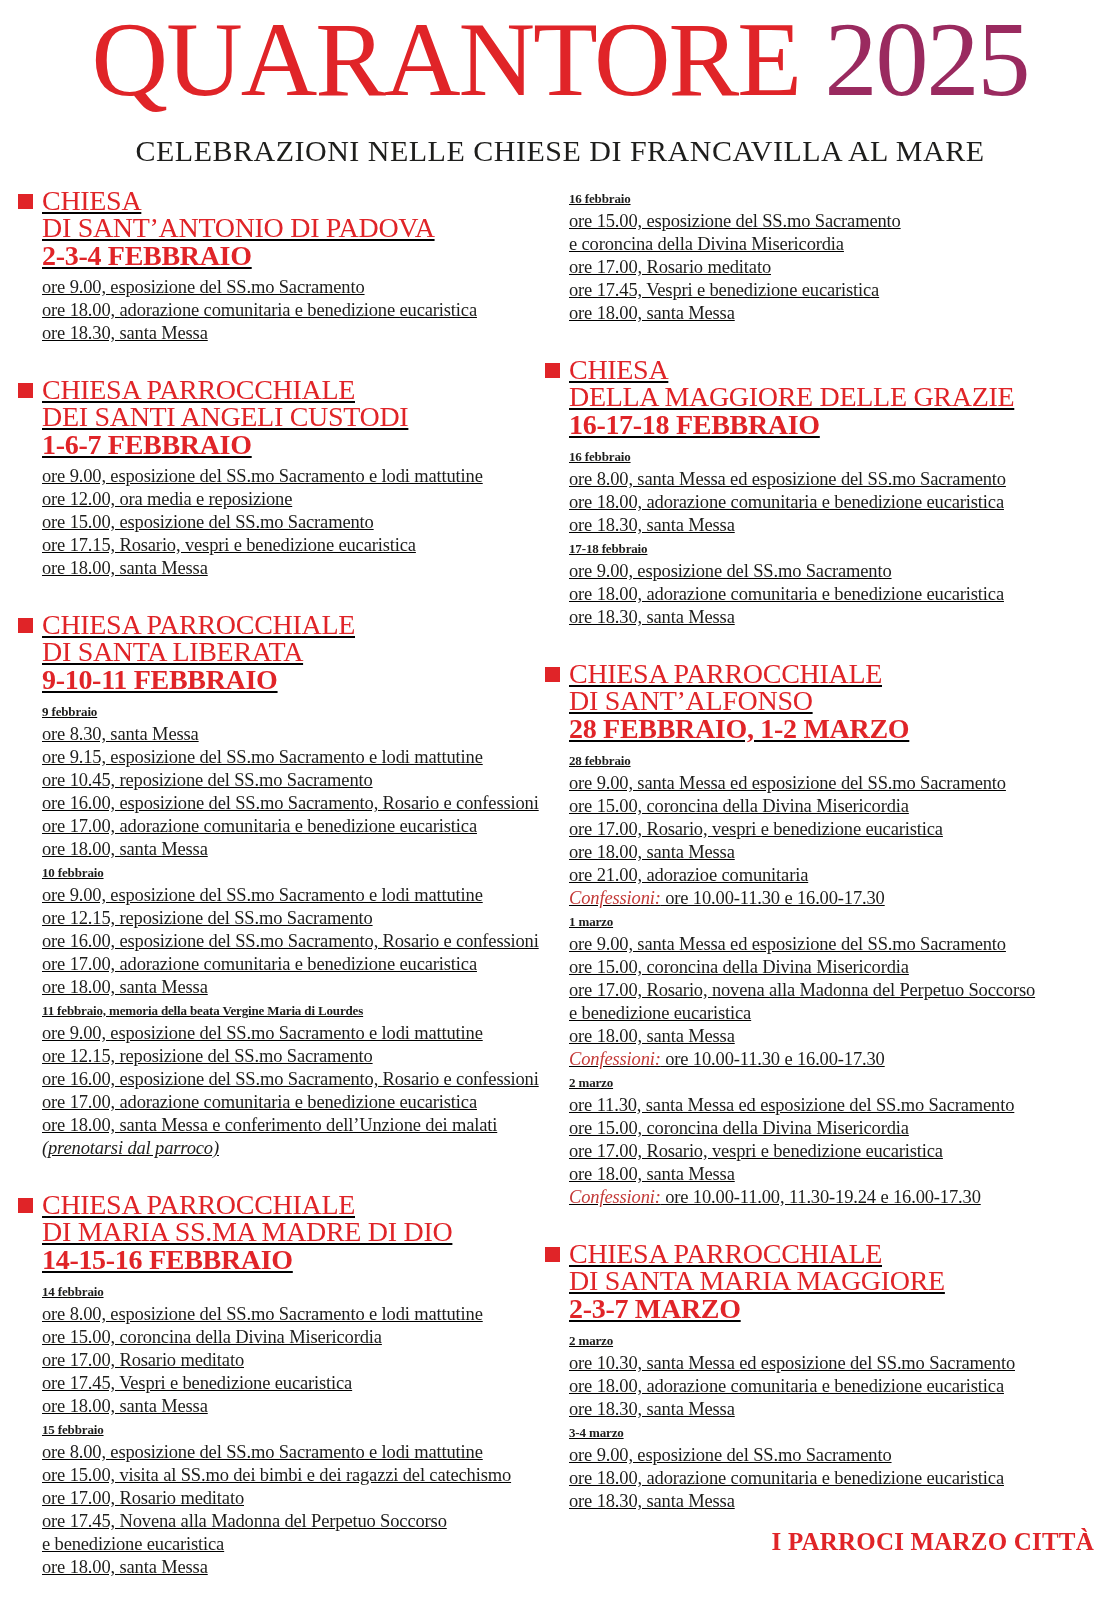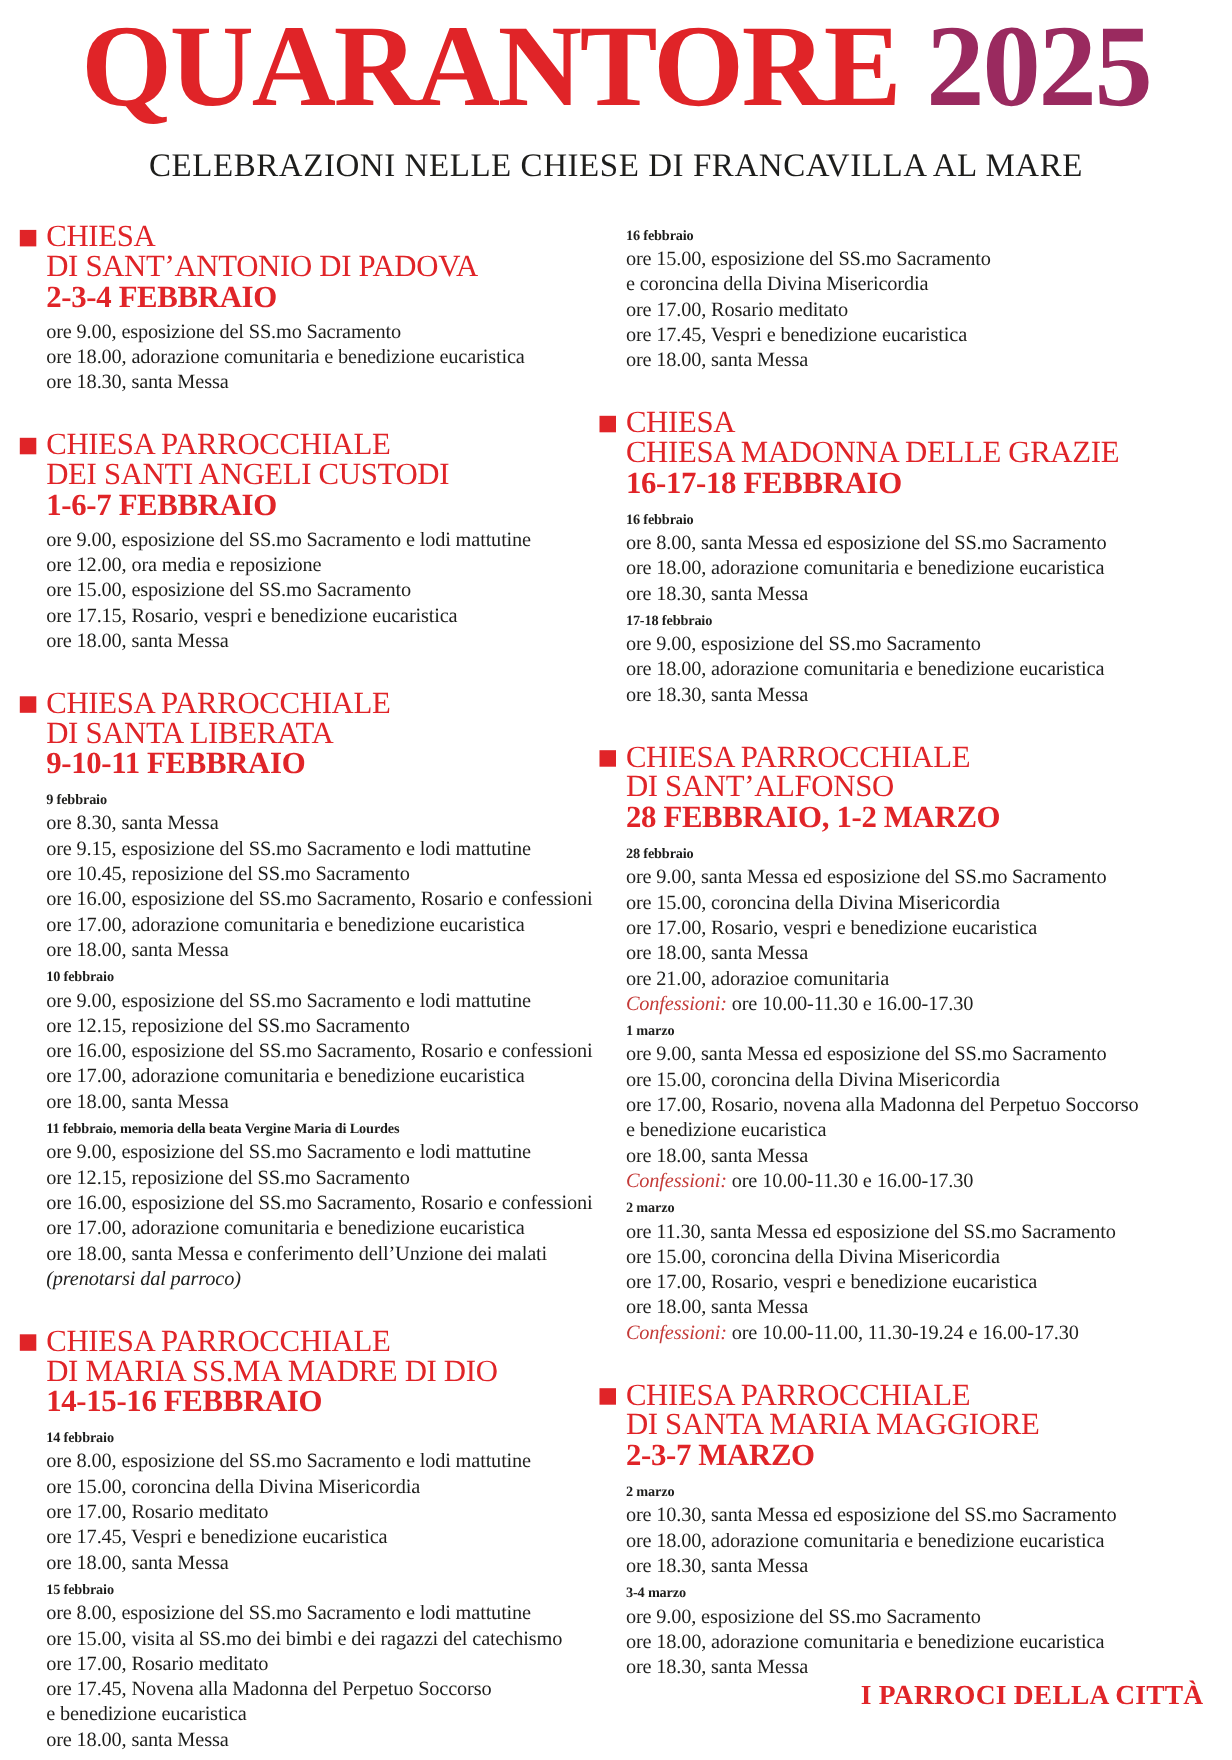--- a/index.html
+++ b/index.html
@@ -6,33 +6,34 @@
   .poster{
     position:relative;
     width:1120px;height:1600px;
     background:#ffffff;
     font-family:"Liberation Serif", serif;
     overflow:hidden;
   }
   .header{position:absolute;top:0;left:0;right:0;text-align:center;}
   .title{
     margin:6px 0 0 0;
-    font-size:106px;line-height:1.02;font-weight:bold;
+    font-size:106px;line-height:1.02;font-weight:normal;
     letter-spacing:-2px;white-space:nowrap;
   }
   .t-main{color:#E02428;}
   .t-year{color:#9A2A5F;}
   .subtitle{
     margin-top:20px;
     font-size:30px;line-height:1.1;color:#1E1E1C;
     letter-spacing:0.5px;white-space:nowrap;
   }
   .columns{
-    position:absolute;top:202px;left:42px;right:18px;
+    position:absolute;top:187px;left:42px;right:18px;
     display:flex;
+    text-decoration:underline;
   }
   .col{min-width:0;}
   .col-1{width:505px;flex:none;margin-right:22px;}
   .col-2{flex:1;}
   .section{position:relative;margin:0 0 31px 0;}
   .section:last-child{margin-bottom:0;}
   .bullet{
     position:absolute;left:-24px;top:7px;
     width:15px;height:15px;background:#E02428;display:block;
   }
@@ -153,21 +154,21 @@
           <div class="item">ore 15.00, esposizione del SS.mo Sacramento</div>
           <div class="item">e coroncina della Divina Misericordia</div>
           <div class="item">ore 17.00, Rosario meditato</div>
           <div class="item">ore 17.45, Vespri e benedizione eucaristica</div>
           <div class="item">ore 18.00, santa Messa</div>
         </section>
         <section class="section">
           <span class="bullet"></span>
           <h2 class="sec-title" style="margin: 0px 0px 5px;">
             <div class="title-line">CHIESA</div>
-            <div class="title-line">CHIESA MADONNA DELLE GRAZIE</div>
+            <div class="title-line">DELLA MAGGIORE DELLE GRAZIE</div>
             <div class="sec-date">16-17-18 FEBBRAIO</div>
           </h2>
           <div class="subhead">16 febbraio</div>
           <div class="item">ore 8.00, santa Messa ed esposizione del SS.mo Sacramento</div>
           <div class="item">ore 18.00, adorazione comunitaria e benedizione eucaristica</div>
           <div class="item">ore 18.30, santa Messa</div>
           <div class="subhead">17-18 febbraio</div>
           <div class="item">ore 9.00, esposizione del SS.mo Sacramento</div>
           <div class="item">ore 18.00, adorazione comunitaria e benedizione eucaristica</div>
           <div class="item">ore 18.30, santa Messa</div>
@@ -212,14 +213,14 @@
           <div class="item">ore 18.00, adorazione comunitaria e benedizione eucaristica</div>
           <div class="item">ore 18.30, santa Messa</div>
           <div class="subhead">3-4 marzo</div>
           <div class="item">ore 9.00, esposizione del SS.mo Sacramento</div>
           <div class="item">ore 18.00, adorazione comunitaria e benedizione eucaristica</div>
           <div class="item">ore 18.30, santa Messa</div>
         </section>
       </div>
   </div>
 
-  <div class="footer">I PARROCI DELLA CITTÀ</div>
+  <div class="footer">I PARROCI MARZO CITTÀ</div>
 </div>
 
 </body></html>

